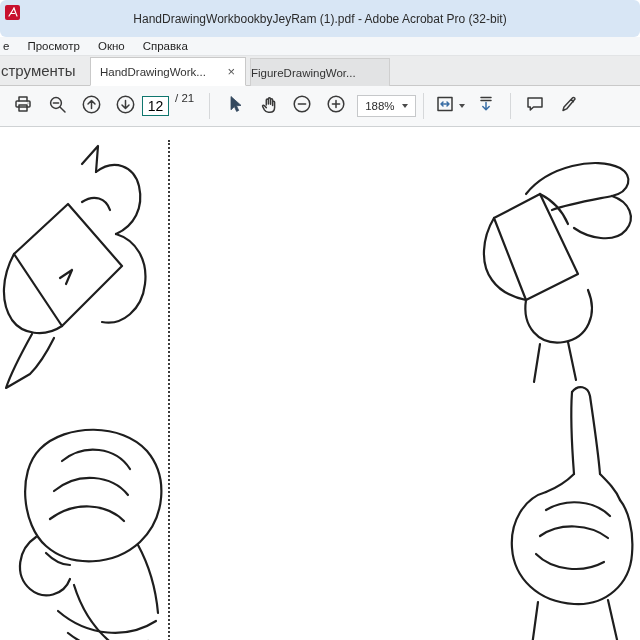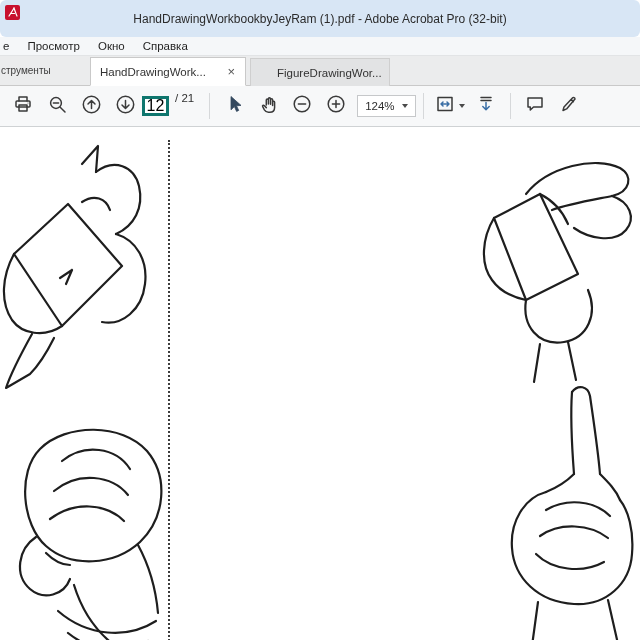--- a/index.html
+++ b/index.html
@@ -18,39 +18,39 @@
 
   
   .menubar { height:19px; background:#f5f7f9; border-bottom:1px solid #e2e4e6;
              display:flex; align-items:center; font-size:11.5px; color:#1f1f1f; }
   .menu-item { padding:0 9px; cursor:default; }
   .menu-item:first-child { padding-left:3px; }
 
   
   .tabbar { height:30px; background:#ebeced; border-bottom:1px solid #c9c9c9;
             display:flex; align-items:flex-end; }
-  .tools-label { align-self:center; font-size:10px; color:#3c3c3c;
+  .tools-label { align-self:center; font-size:15px; color:#3c3c3c;
                  width:80px; margin-left:1px; white-space:nowrap; overflow:hidden; }
   .tab { height:29px; display:flex; align-items:center; font-size:11.5px;
          color:#333; margin-bottom:-1px; }
   .tab.active { background:#ffffff; border:1px solid #c9c9c9; border-bottom:1px solid #fff;
                 width:156px; margin-left:9px; padding:4px 9px;
                 justify-content:space-between; }
   .tab.inactive { background:#e2e3e4; border:1px solid #cfcfcf; border-bottom:none;
-                  width:140px; margin-left:4px; padding:0 26px; height:28px; }
+                  width:140px; margin-left:4px; padding:0 0; height:28px; }
   .tab-close { font-size:13px; color:#555; line-height:1; padding:0 1px; }
 
   
   .toolbar { height:41px; background:#f7f8f9; border-bottom:1px solid #cfd2d4;
              display:flex; align-items:center; padding-left:6px; }
   .tool-btn { width:34px; height:30px; display:flex; align-items:center;
               justify-content:center; border-radius:3px; }
   .tb-sep { width:1px; height:26px; background:#d6d8da; margin:0 7px; }
-  .page-input { width:27px; height:20px; border:3px solid #0f766e; background:#fff;
-                text-align:center; font-size:16px; font-family:"Liberation Sans",sans-serif; }
+  .page-input { width:27px; height:20px; border:1px solid #0f766e; background:#fff;
+                text-align:center; font-size:14px; font-family:"Liberation Sans",sans-serif; }
   .page-total { font-size:11.5px; color:#2e2e2e; margin:0 8px 16px 6px; white-space:nowrap; }
   .zoom-box { display:flex; align-items:center; gap:7px; border:1px solid #c6c8ca;
               background:#fff; height:22px; padding:0 7px; font-size:11.5px;
               color:#2e2e2e; margin-left:4px; }
   .caret { width:0; height:0; border-left:3.5px solid transparent;
            border-right:3.5px solid transparent; border-top:4.5px solid #4a4a4a; }
   .combo { display:flex; align-items:center; gap:4px; padding:0 4px; height:30px; }
 
   .tool-ic { stroke:#3a3a3a; fill:none; stroke-width:1.5;
              stroke-linecap:round; stroke-linejoin:round; }
@@ -167,21 +167,21 @@
   <div class="tool-btn">
     <span>
       <svg width="20" height="20" viewBox="0 0 20 20" class="tool-ic">
         <circle cx="10" cy="10" r="7.8"></circle>
           <path d="M6.4 10 h7.2 M10 6.4 v7.2"></path>
       </svg>
     </span>
   </div>
 
   <div class="zoom-box">
-    <span>124%</span>
+    <span>188%</span>
     <span class="caret"></span>
   </div>
 
   <div class="tb-sep"></div>
 
   <div class="combo">
     <span>
       <svg width="20" height="20" viewBox="0 0 20 20" class="tool-ic">
         <rect x="3" y="3.5" width="14" height="13"></rect>
         <path class="blue" d="M6 10 h8 M6 10 l2 -2 M6 10 l2 2 M14 10 l-2 -2 M14 10 l-2 2"></path>

